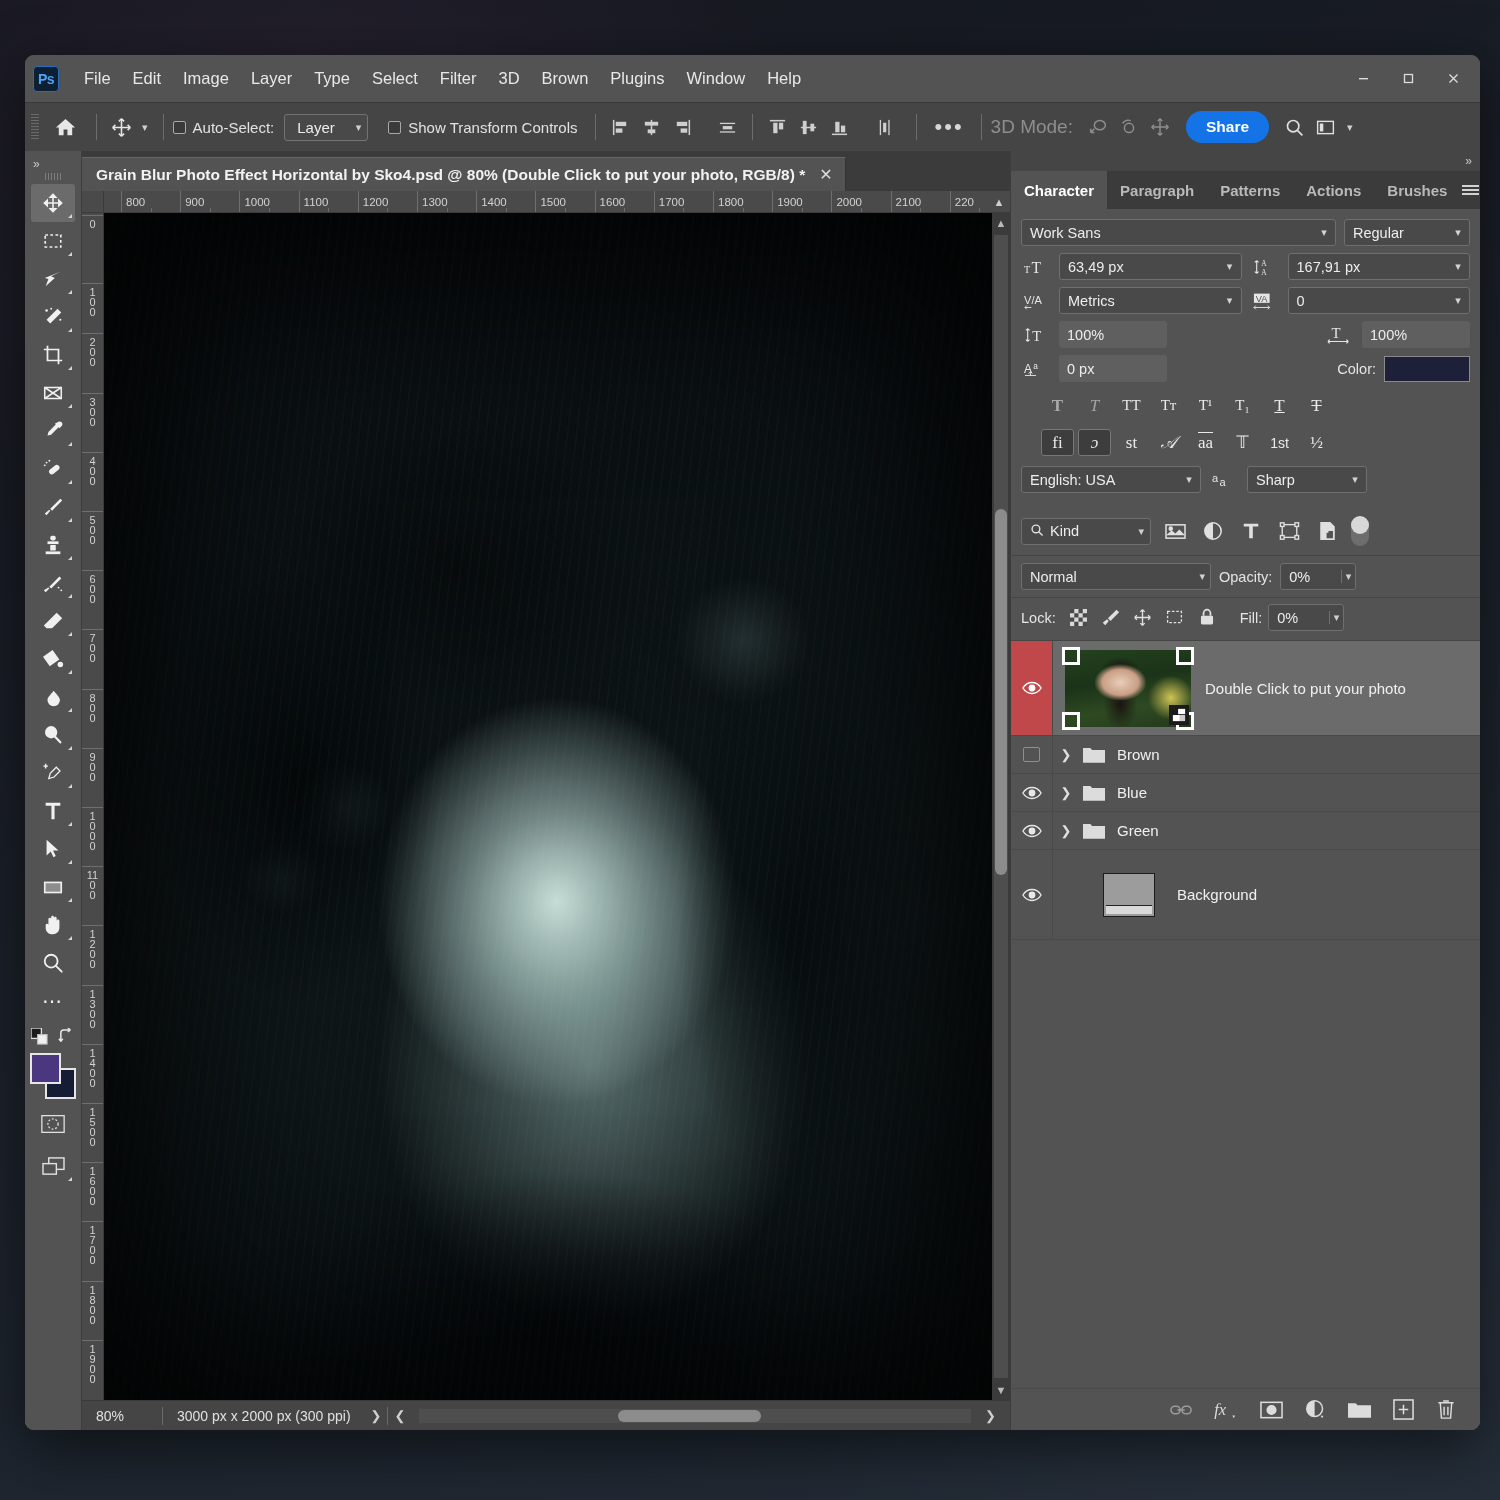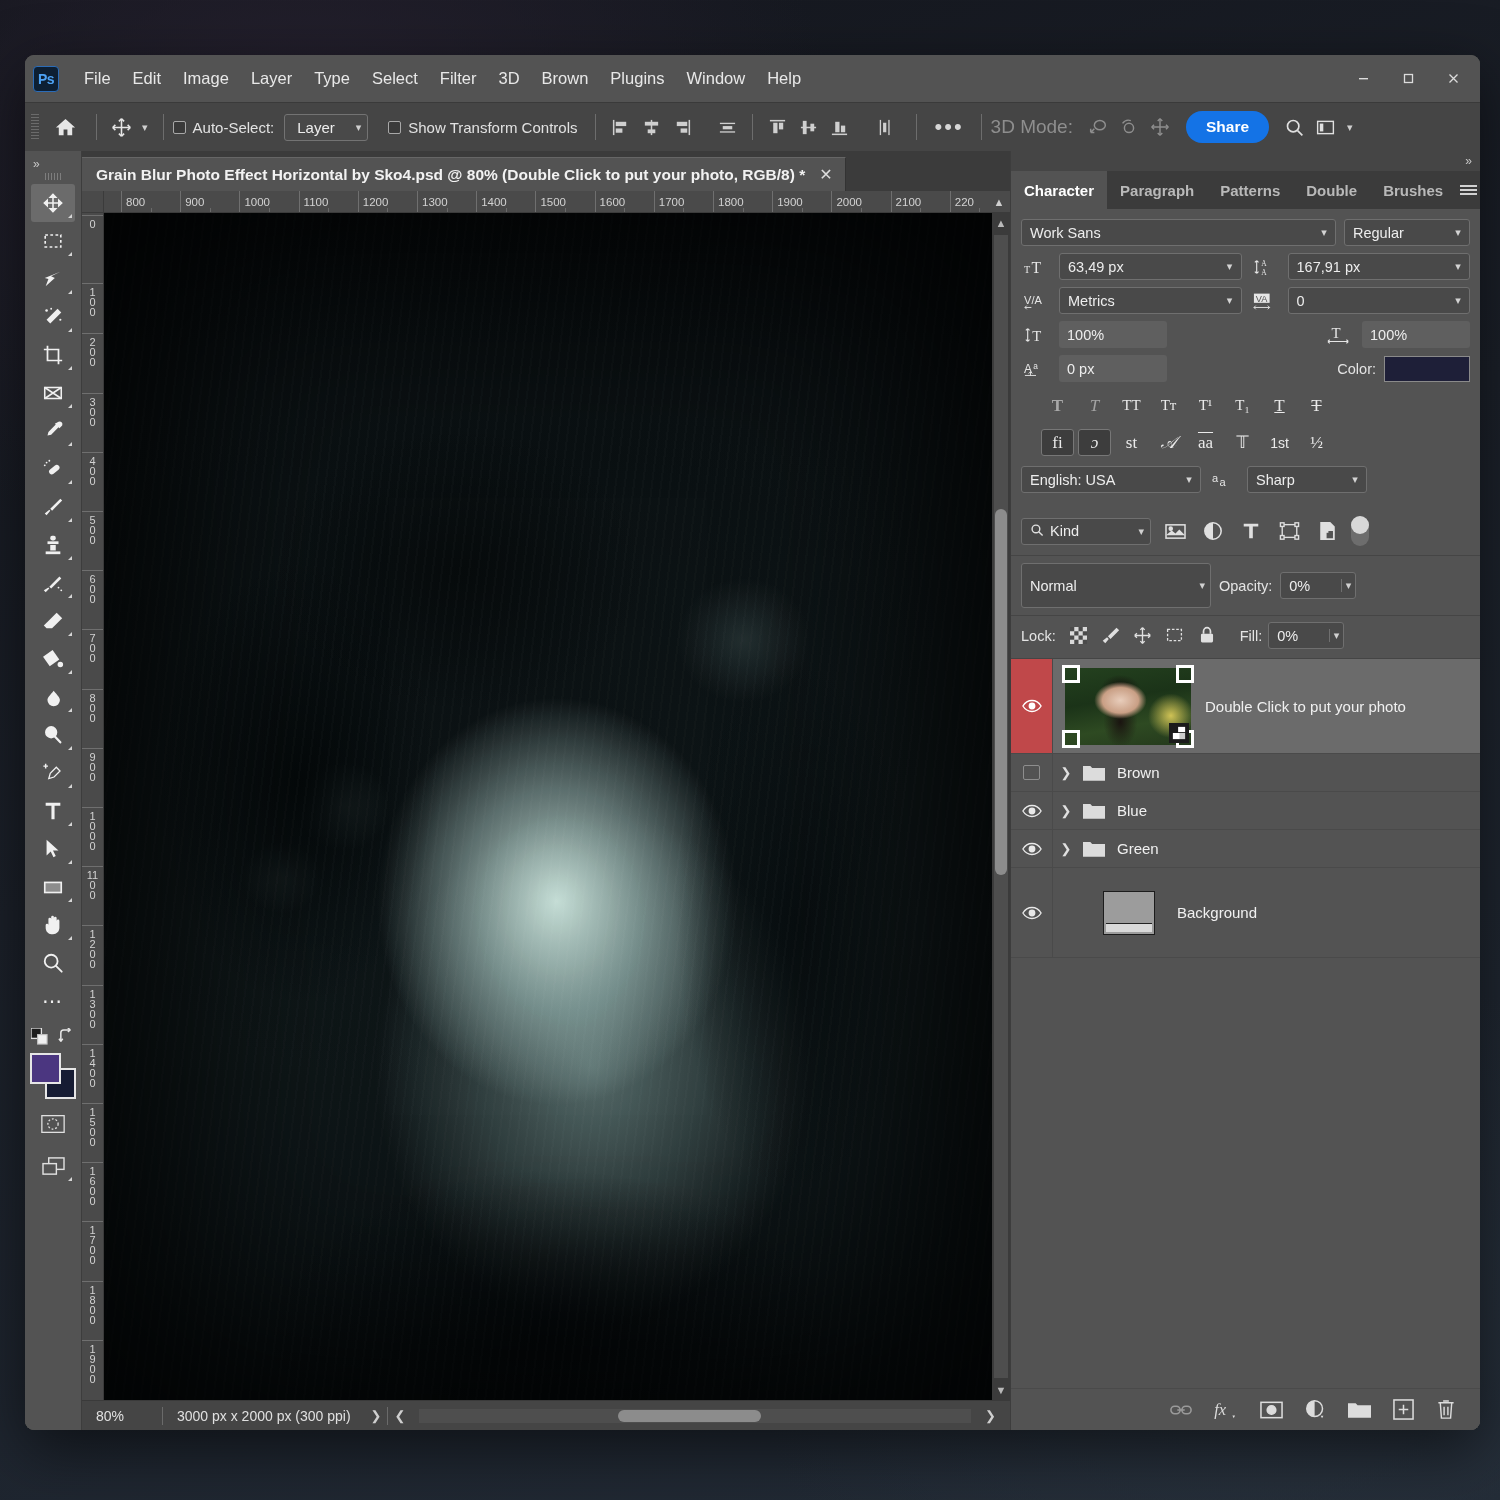--- a/index.html
+++ b/index.html
@@ -237,21 +237,21 @@
     display: flex; align-items: center; gap: 6px; padding: 0 6px 0 8px; color: #ededed; font-size: 14.5px;
   }
   .kfill { flex: 1; }
   .fico { width: 28px; height: 26px; display: flex; align-items: center; justify-content: center; color: #e0e0e0; }
   .toggle-pill { width: 18px; height: 30px; border-radius: 9px; background: #6d6d6d; position: relative; }
   .toggle-pill::after { content:""; position: absolute; left: 0; top: 0; width: 18px; height: 18px;
                         border-radius: 50%; background: #d8d8d8; }
 
   .blendrow { display: flex; align-items: center; gap: 8px; padding: 7px 10px; }
   .blend {
-    background: #494949; border: 1px solid #6f6f6f; border-radius: 3px; height: 45px; width: 190px;
+    background: #494949; border: 1px solid #6f6f6f; border-radius: 3px; height: 27px; width: 190px;
     display: flex; align-items: center; padding: 0 5px 0 8px; color: #ededed; font-size: 14.5px;
     justify-content: space-between;
   }
   .numfield {
     background: #494949; border: 1px solid #6f6f6f; border-radius: 3px; height: 27px; width: 76px;
     display: flex; align-items: center; padding: 0 4px 0 8px; color: #ededed; font-size: 14.5px;
     justify-content: space-between;
   }
   .lockrow { display: flex; align-items: center; gap: 6px; padding: 6px 10px 9px; }
   .lock-ico { width: 26px; height: 24px; display: flex; align-items: center; justify-content: center; color: #dcdcdc; }
@@ -764,21 +764,21 @@
       </div>
     </div>
 
     <div class="rightcol">
       <div class="collapse-row">»</div>
 
       <div class="tabrow">
         <div class="ptab active">Character</div>
         <div class="ptab">Paragraph</div>
         <div class="ptab">Patterns</div>
-        <div class="ptab">Double</div>
+        <div class="ptab">Actions</div>
         <div class="ptab">Brushes</div>
         <div class="hamb">
             <i></i>
           </div>
       </div>
 
       <div class="panelbody">
         <div class="crow">
           <div class="field" style="flex:1;">
             <span class="v">Work Sans</span>

